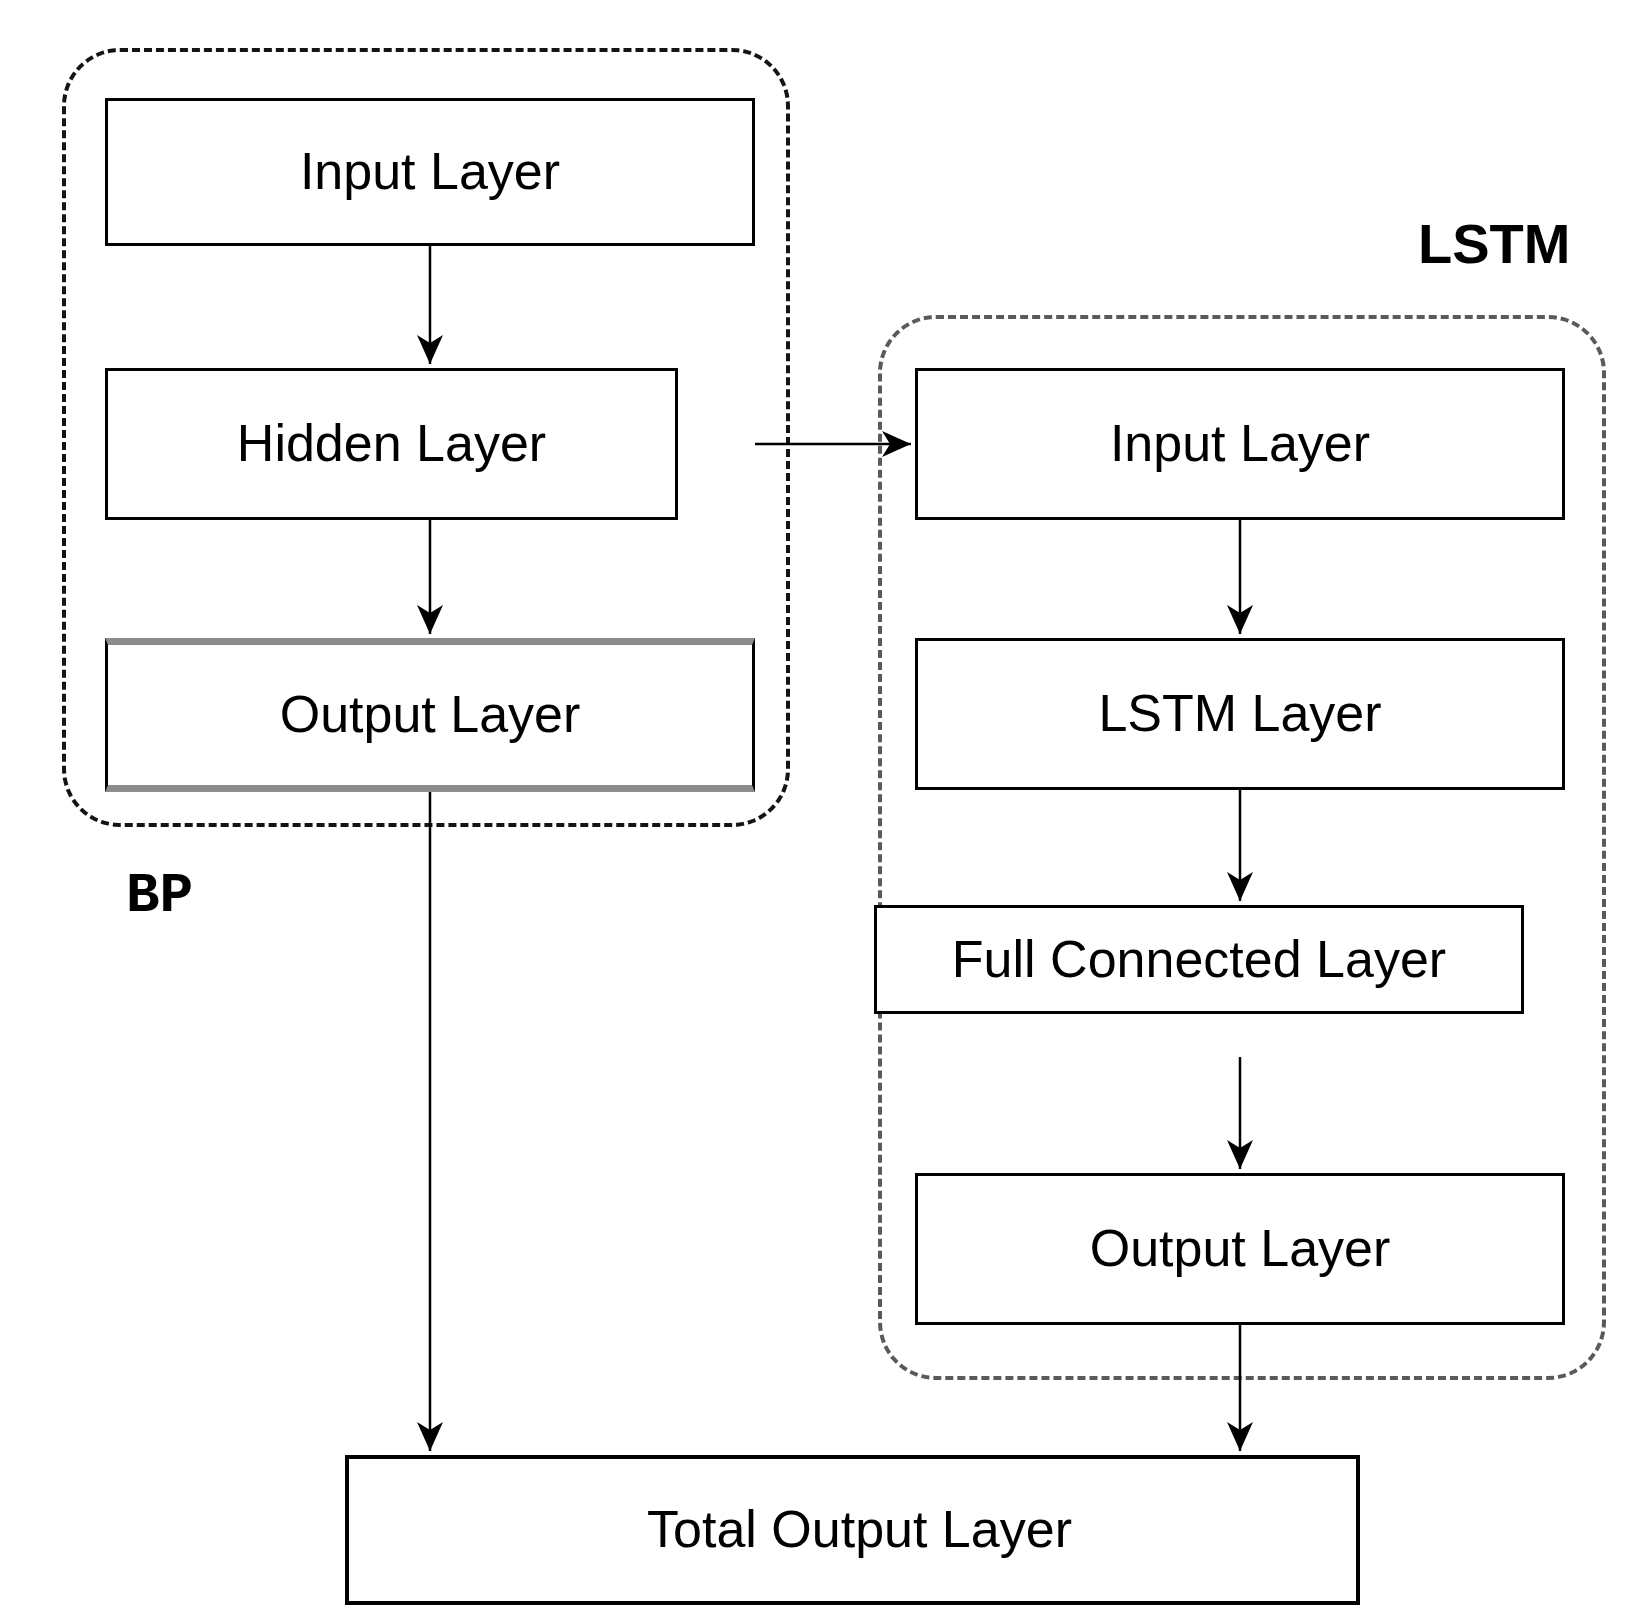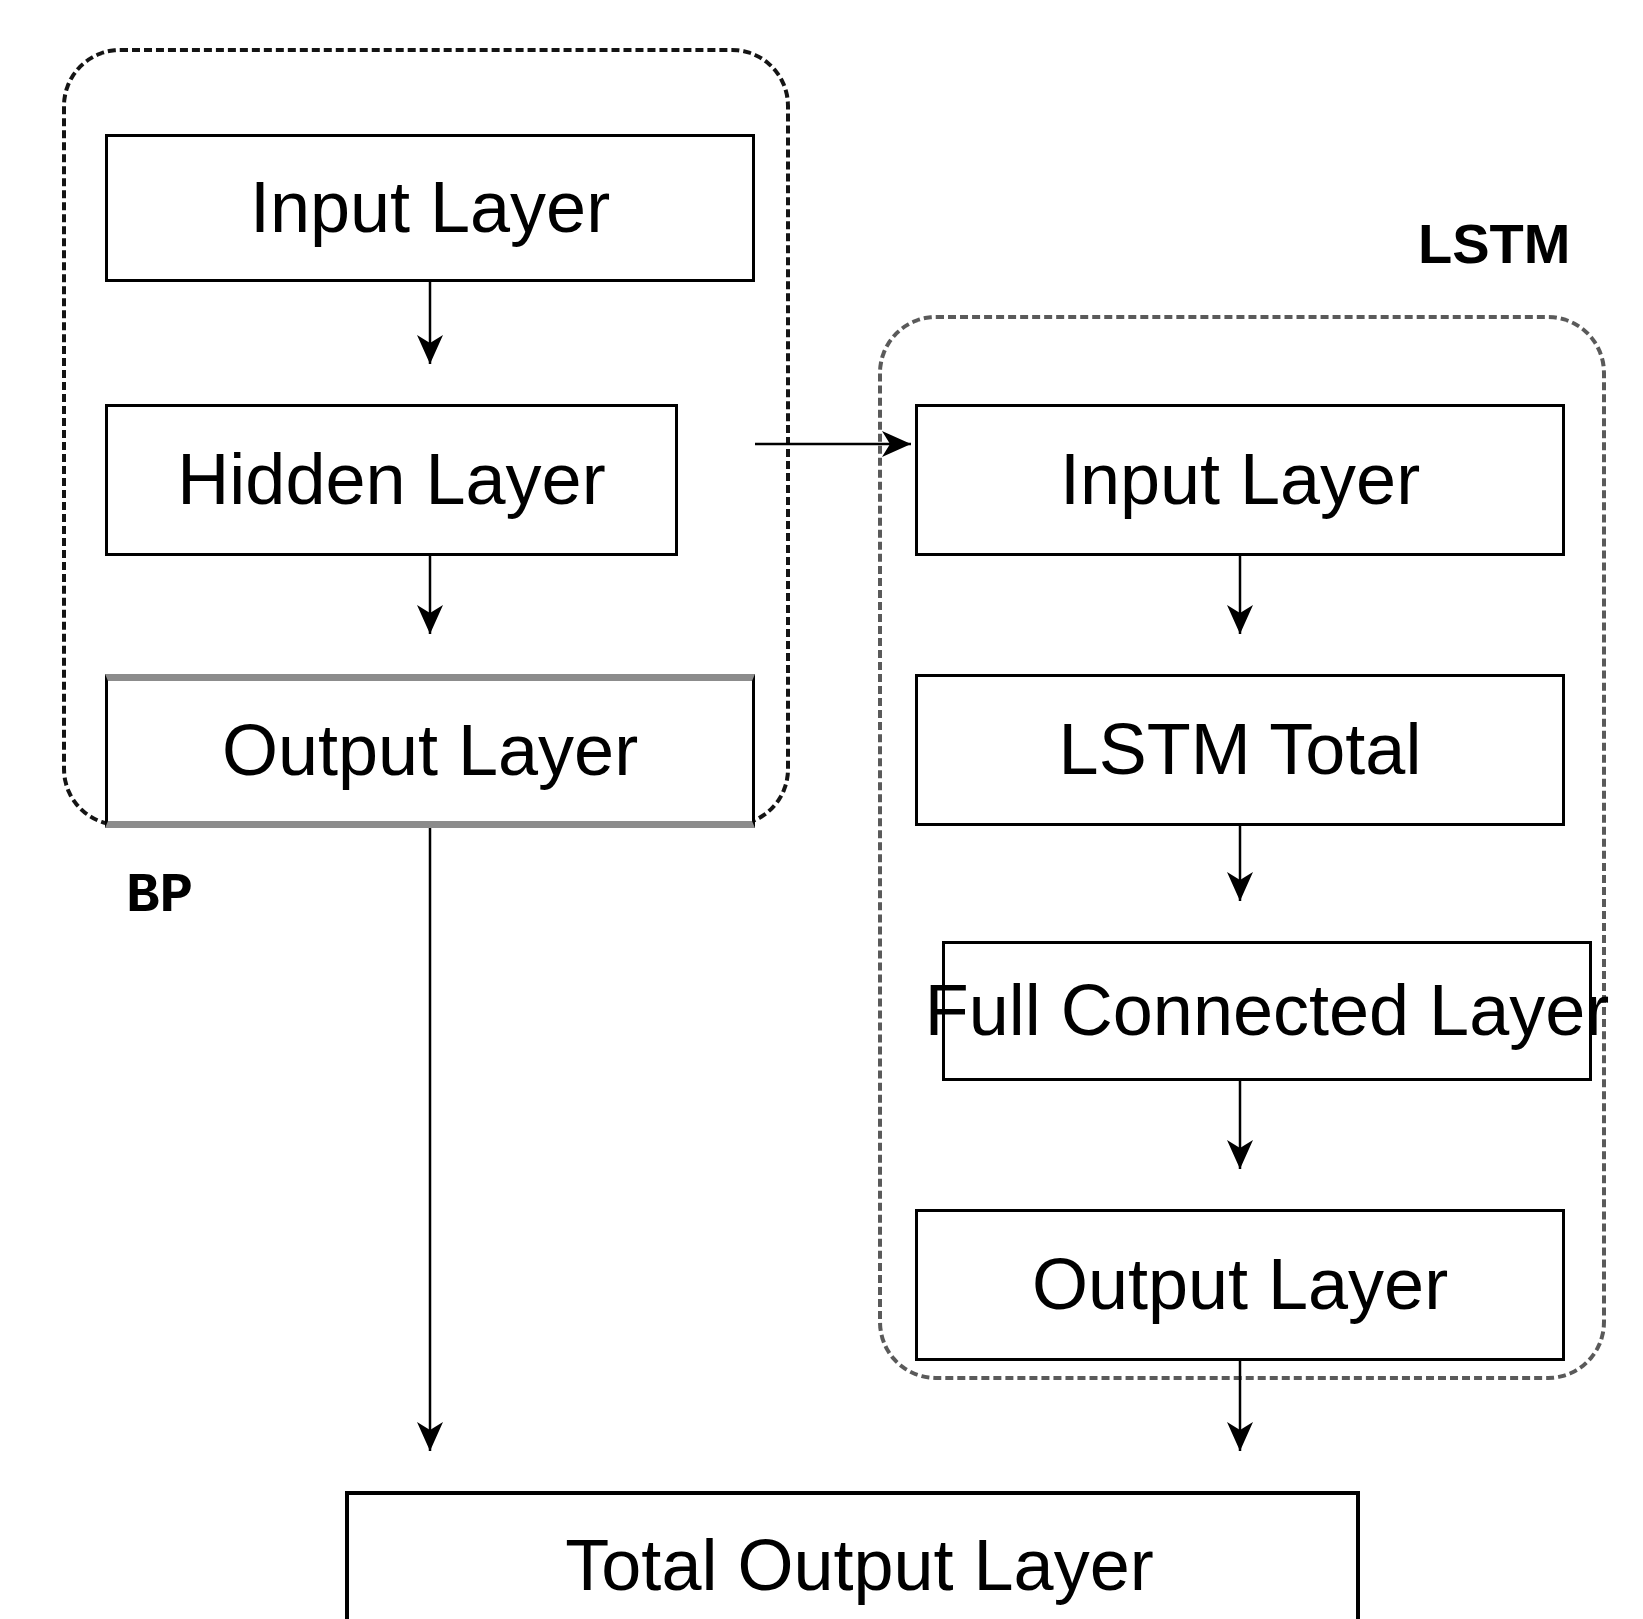--- a/index.html
+++ b/index.html
@@ -45,36 +45,35 @@
   }
   .group-label-bp { left: 126px; top: 868px; font-family: Liberation Mono, monospace; }
   .group-label-lstm { left: 1418px; top: 216px; }
   .node {
     position: absolute;
     display: flex;
     align-items: center;
     justify-content: center;
     background: var(--box-fill);
     border: 3px solid var(--line);
-    font-size: 72px;
+    font-size: 52px;
     line-height: 1.1;
     white-space: nowrap;
     color: var(--text);
-    margin-top: 36px;
   }
   .node-bp-input  { left: 105px; top: 98px;  width: 650px; height: 148px; }
   .node-bp-hidden { left: 105px; top: 368px; width: 573px; height: 152px; }
   .node-bp-output {
     left: 105px; top: 638px; width: 650px; height: 154px;
     border-top: 7px solid var(--bp-output-accent);
     border-bottom: 7px solid var(--bp-output-accent);
   }
   .node-lstm-input  { left: 915px; top: 368px;  width: 650px; height: 152px; }
   .node-lstm-layer  { left: 915px; top: 638px;  width: 650px; height: 152px; }
-  .node-lstm-fc     { left: 942px; top: 905px;  width: 650px; height: 140px; }
+  .node-lstm-fc     { left: 874px; top: 905px;  width: 650px; height: 109px; }
   .node-lstm-output { left: 915px; top: 1173px; width: 650px; height: 152px; }
   .node-total {
     left: 345px; top: 1455px; width: 1015px; height: 150px;
     border-width: 4px;
     padding-left: 14px;
   }
   .arrows {
     position: absolute;
     left: 0; top: 0;
     width: 1643px;
@@ -108,19 +107,19 @@
     <line x1="1240" y1="790" x2="1240" y2="901" stroke="#000000" stroke-width="2.5" marker-end="url(#arrowhead)"></line>
     <line x1="1240" y1="1057" x2="1240" y2="1169" stroke="#000000" stroke-width="2.5" marker-end="url(#arrowhead)"></line>
     <line x1="1240" y1="1325" x2="1240" y2="1451" stroke="#000000" stroke-width="2.5" marker-end="url(#arrowhead)"></line>
   </svg>
 
   <div class="node node-bp-input">Input Layer</div>
   <div class="node node-bp-hidden">Hidden Layer</div>
   <div class="node node-bp-output">Output Layer</div>
 
   <div class="node node-lstm-input">Input Layer</div>
-  <div class="node node-lstm-layer">LSTM Total</div>
+  <div class="node node-lstm-layer">LSTM Layer</div>
   <div class="node node-lstm-fc">Full Connected Layer</div>
   <div class="node node-lstm-output">Output Layer</div>
 
   <div class="node node-total">Total Output Layer</div>
 
 </div>
 
 </body></html>

